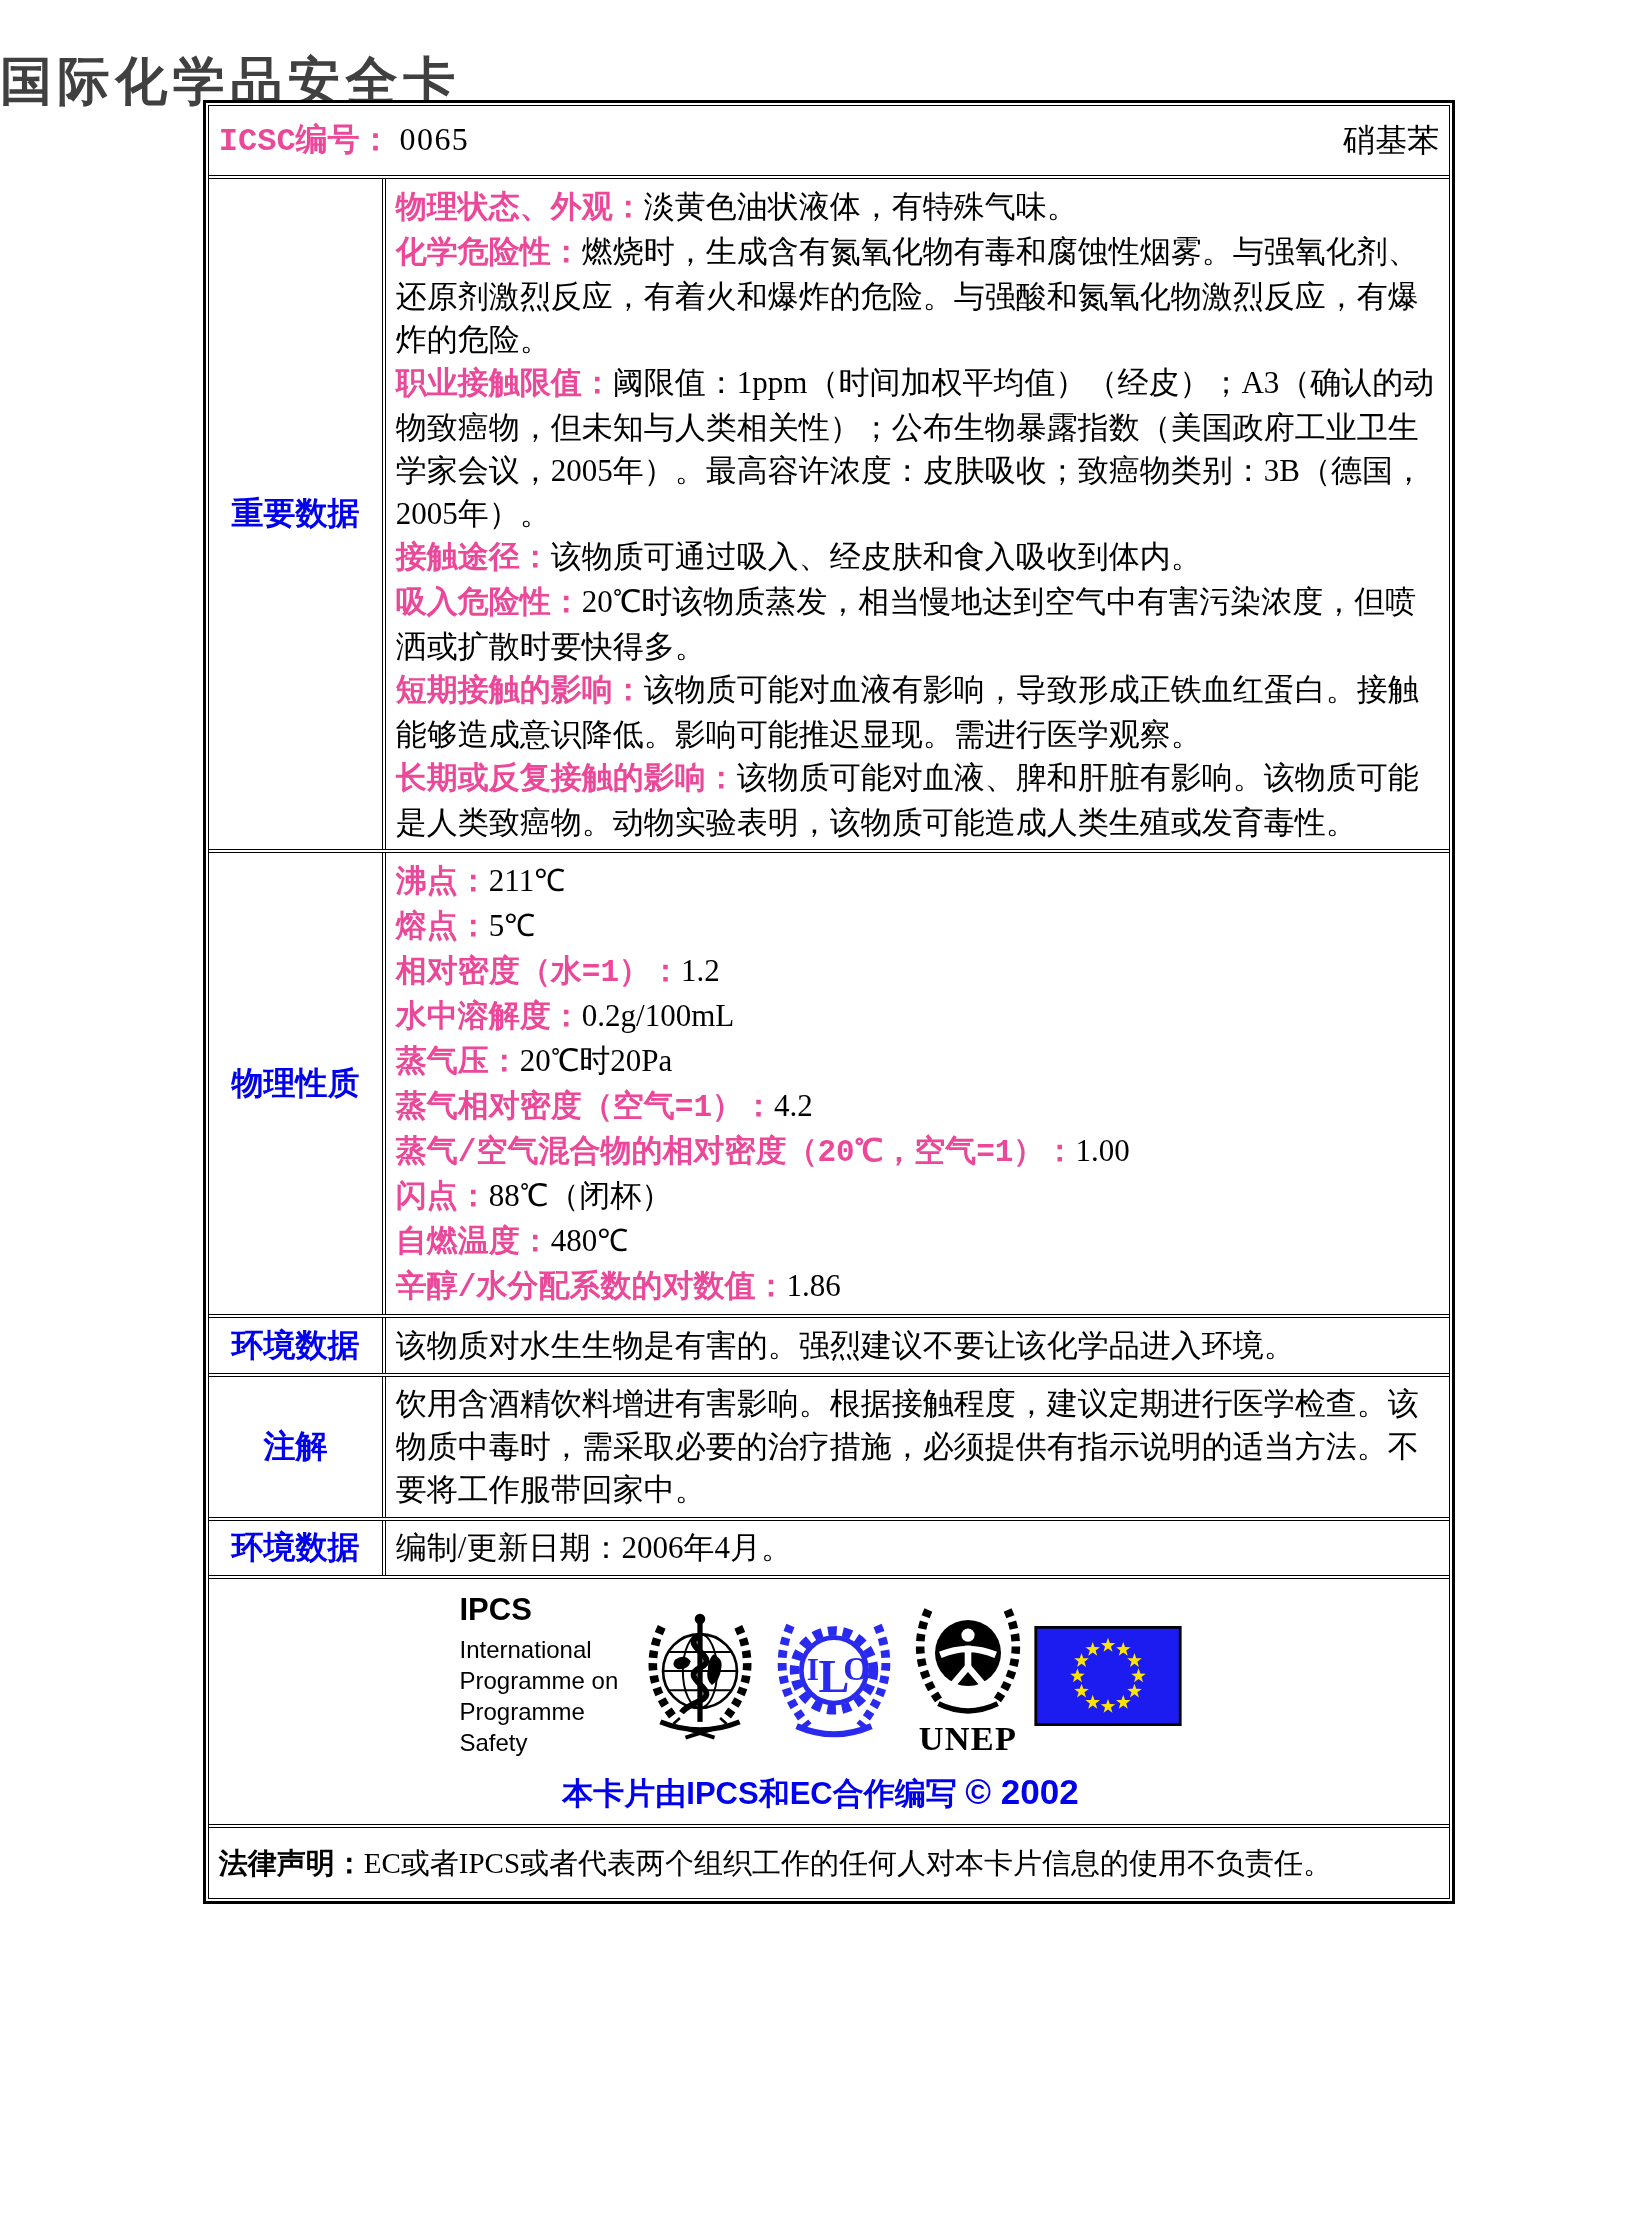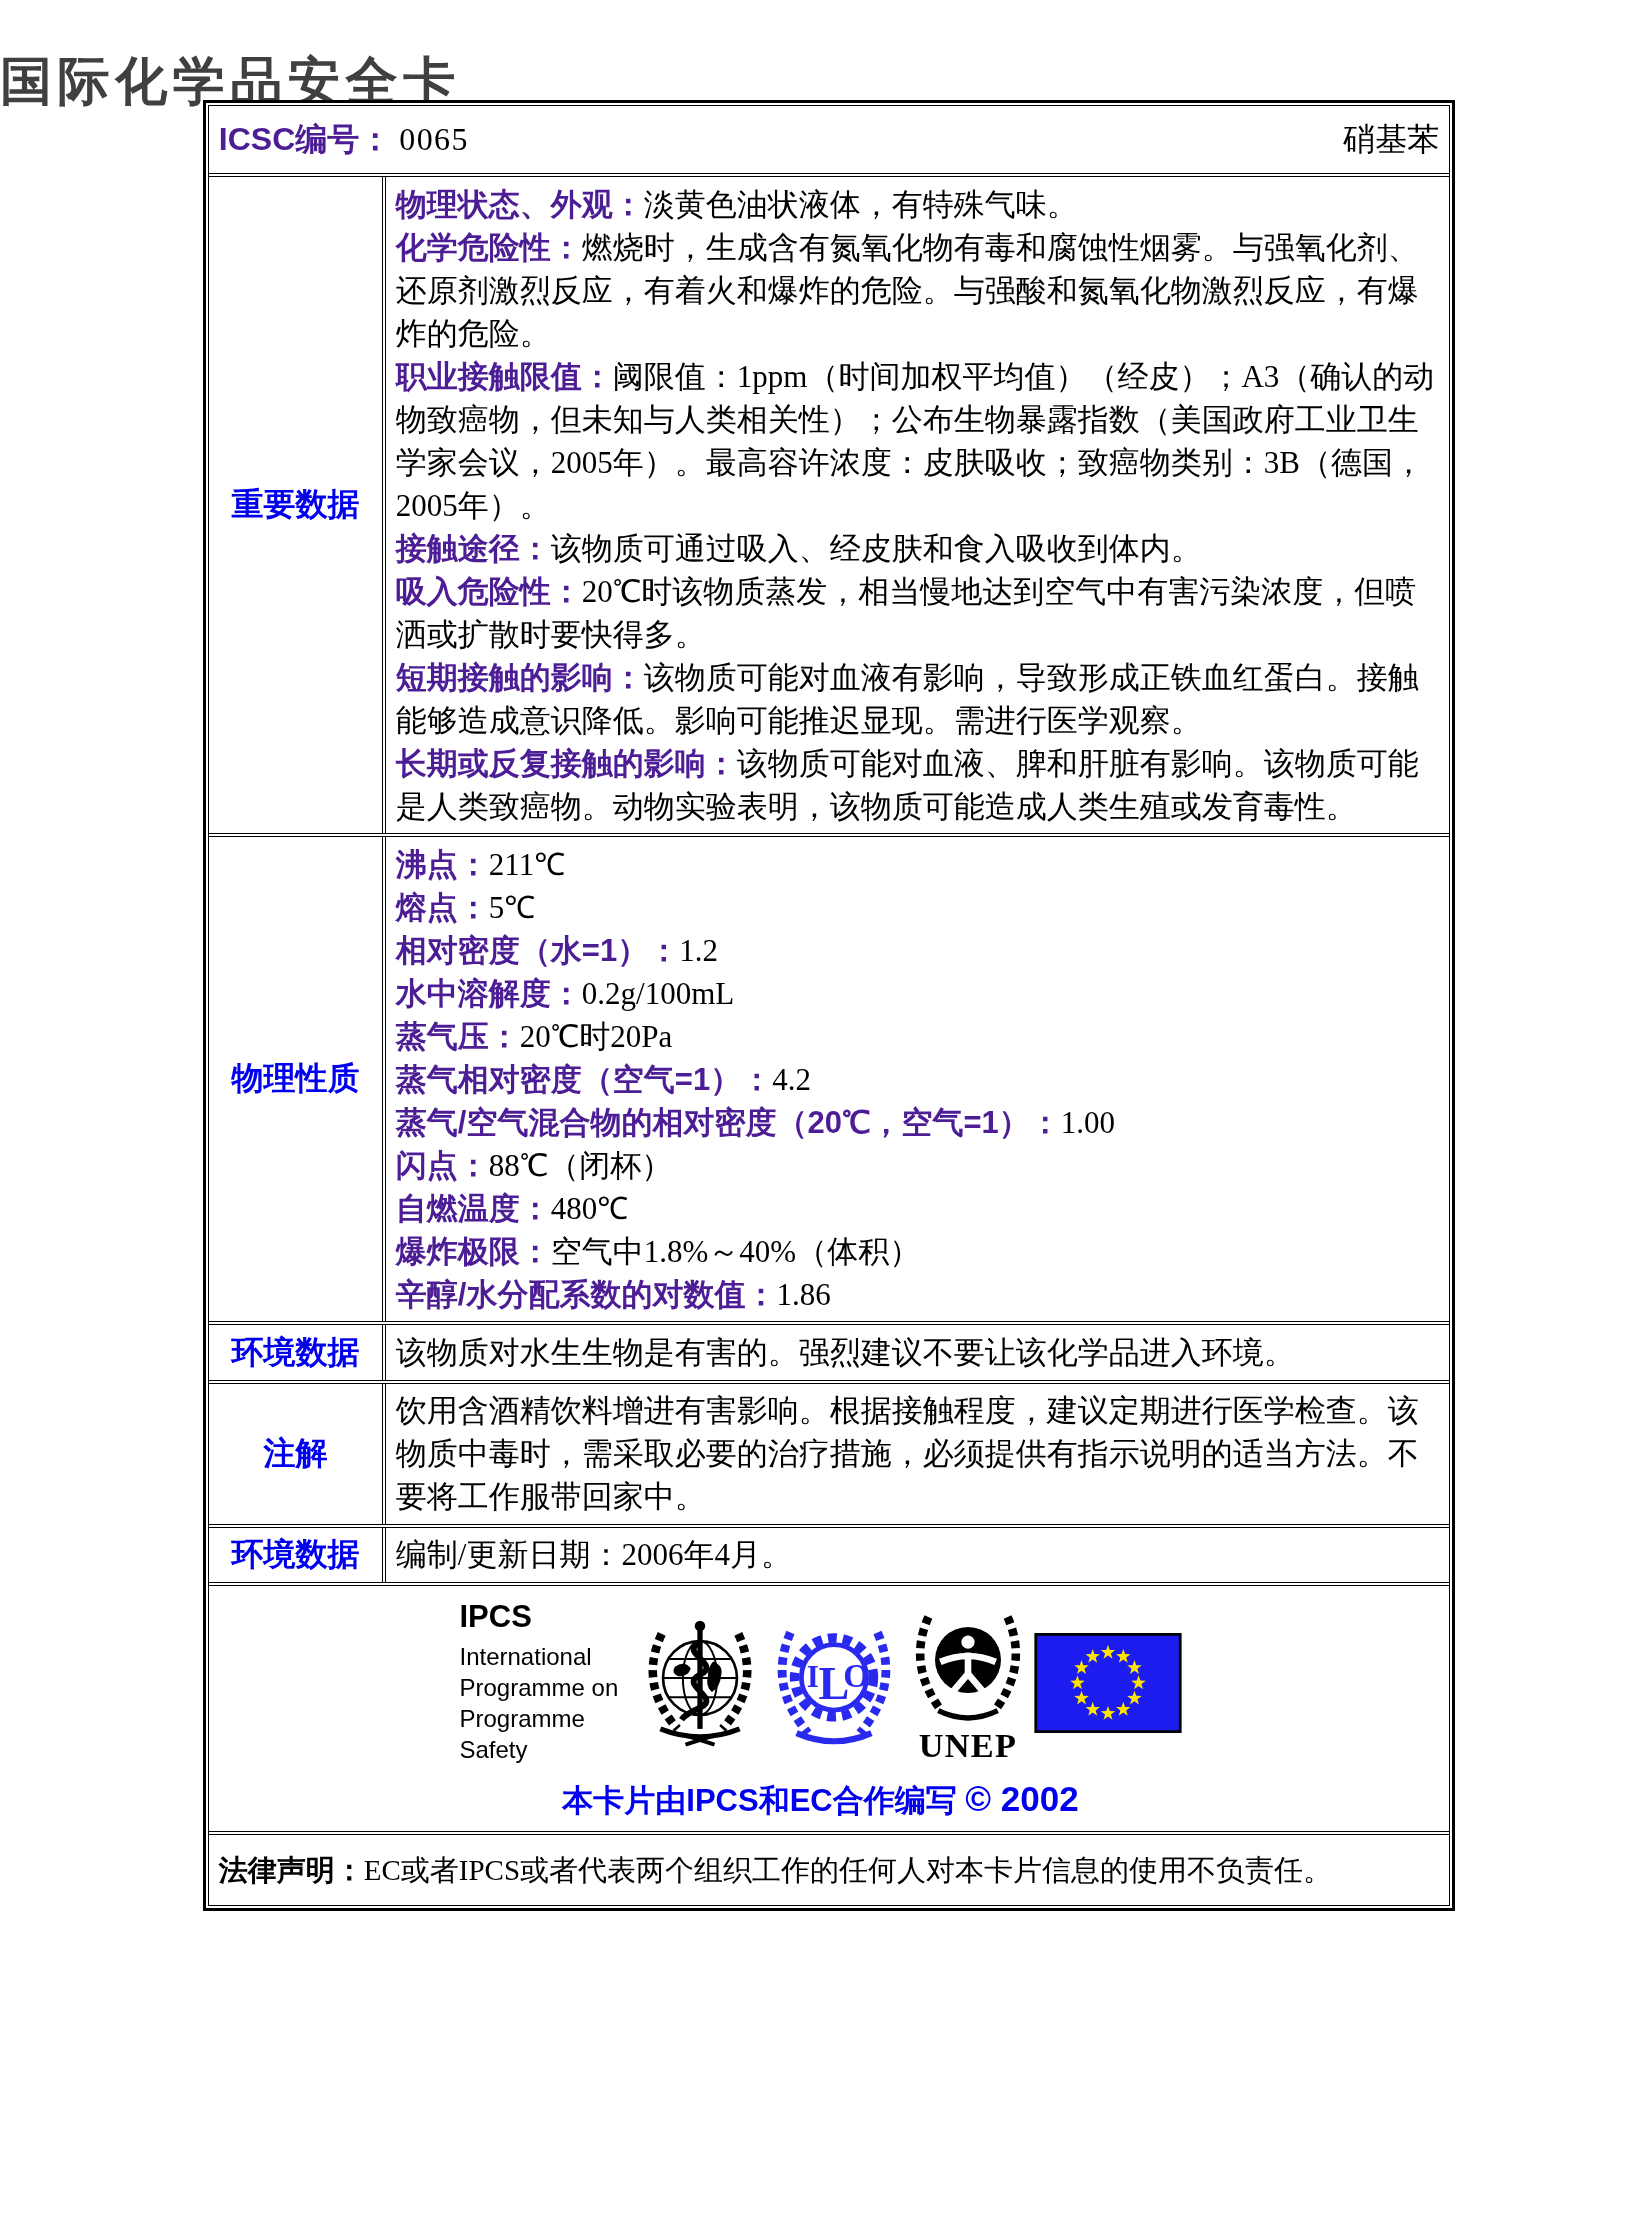--- a/index.html
+++ b/index.html
@@ -10,21 +10,21 @@
   .card{position:absolute;left:203px;top:100px;width:1252px;border:3.5px solid #000;background:#fff;box-sizing:border-box;}
   .card-inner{border:1.4px solid #000;margin:2.1px;}
   .row{display:flex;border-top:4.9px double #000;box-sizing:border-box;}
   .row.first{border-top:none;}
   .cell-label{flex:0 0 173px;width:173px;border-right:4.9px double #000;
     display:flex;align-items:center;justify-content:center;
     color:#0000ee;font-weight:bold;font-size:32px;
     font-family:Liberation Sans, sans-serif;text-align:center;}
   .cell-content{flex:1;padding:5.6px 9.7px;font-size:31px;line-height:43px;box-sizing:border-box;}
   .cell-content p{margin:0;}
-  .lbl{color:#4c1d95;font-weight:bold;font-family:Liberation Sans, sans-serif;}
+  .lbl{color:#ec4899;font-weight:bold;font-family:Liberation Mono, monospace;}
   .row-header{display:flex;justify-content:space-between;align-items:center;
     padding:14px 9.7px;font-size:32px;line-height:39px;}
   .icsc-left .lbl{font-size:32px;}
   .icsc-number{font-family:"Liberation Serif",serif;letter-spacing:1.4px;}
   .chem-name{font-size:32px;}
   .row-logos{display:block;padding:15.3px 28px 9.7px 11px;}
   .logos-strip{display:flex;align-items:center;justify-content:center;}
   .ipcs-block{font-family:"Liberation Sans",sans-serif;line-height:31px;font-size:24px;flex:0 0 174px;}
   .ipcs-acronym{font-size:31px;font-weight:bold;margin-bottom:8.4px;}
   .caption-line{text-align:center;margin-top:14px;font-size:31px;font-weight:bold;
@@ -68,21 +68,20 @@
       <div class="cell-content">
         <p><span class="lbl">沸点：</span><span>211℃</span></p>
         <p><span class="lbl">熔点：</span><span>5℃</span></p>
         <p><span class="lbl">相对密度（水=1）：</span><span>1.2</span></p>
         <p><span class="lbl">水中溶解度：</span><span>0.2g/100mL</span></p>
         <p><span class="lbl">蒸气压：</span><span>20℃时20Pa</span></p>
         <p><span class="lbl">蒸气相对密度（空气=1）：</span><span>4.2</span></p>
         <p><span class="lbl">蒸气/空气混合物的相对密度（20℃，空气=1）：</span><span>1.00</span></p>
         <p><span class="lbl">闪点：</span><span>88℃（闭杯）</span></p>
         <p><span class="lbl">自燃温度：</span><span>480℃</span></p>
-        <p><span class="lbl">爆炸极限：</span><span>空气中1.8%～40%（体积）</span></p>
         <p><span class="lbl">辛醇/水分配系数的对数值：</span><span>1.86</span></p>
       </div>
     </div>
 
     <div class="row">
       <div class="cell-label">环境数据</div>
       <div class="cell-content">
         <p>该物质对水生生物是有害的。强烈建议不要让该化学品进入环境。</p>
       </div>
     </div>

